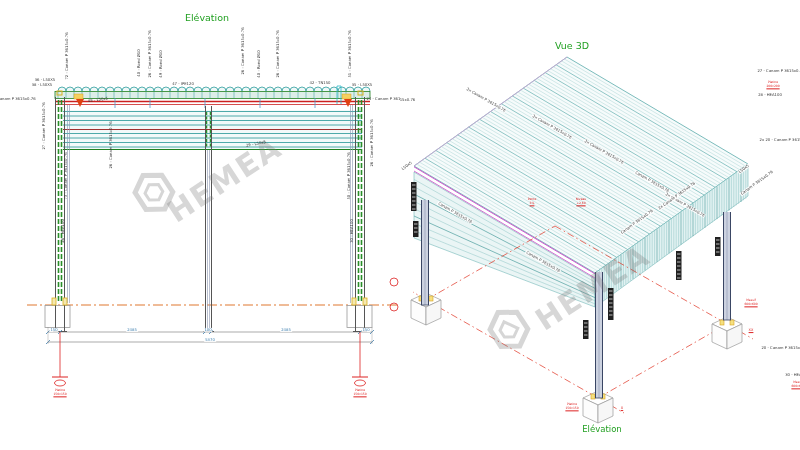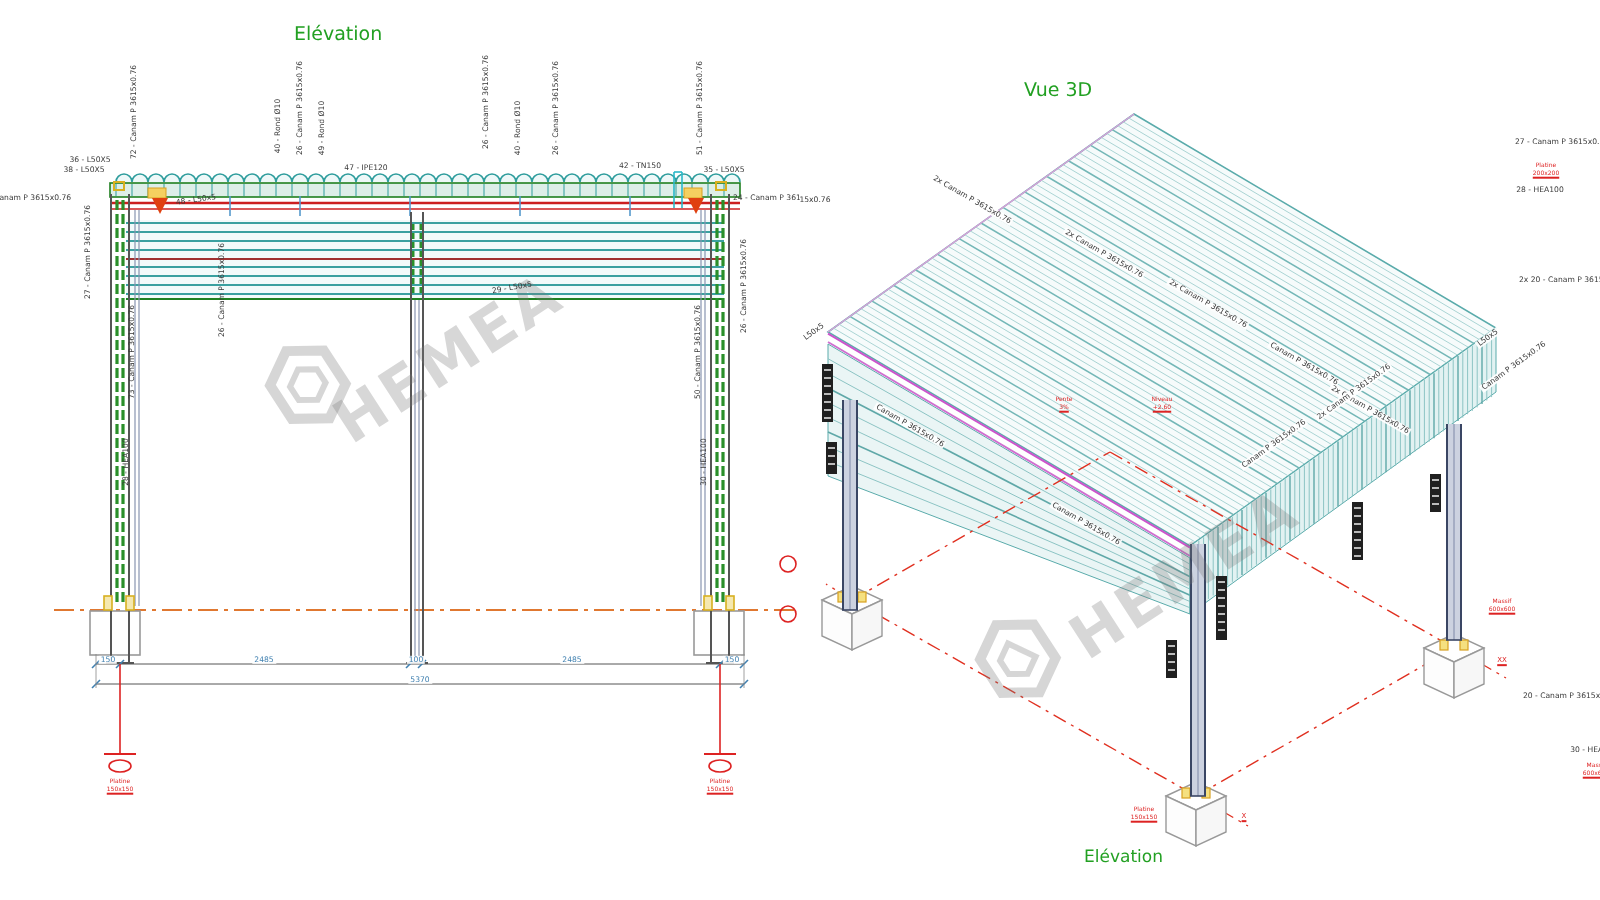--- a/index.html
+++ b/index.html
@@ -7,21 +7,21 @@
           font-family:"DejaVu Sans",sans-serif}
   .view{position:absolute;top:0;width:400px;height:450px;overflow:hidden}
   .view-elevation{left:0}
   .view-3d{left:400px}
   svg.draw{position:absolute;left:0;top:0;z-index:3}
   .wm-logo{position:absolute;z-index:4;opacity:.30;pointer-events:none}
   .wm-text{position:absolute;z-index:4;font-weight:bold;font-size:30px;letter-spacing:2px;
            color:rgba(122,122,122,.30);white-space:nowrap;pointer-events:none}
   .lbl{position:absolute;font-size:3.8px;line-height:1.1;color:#3a3a3a;white-space:nowrap;z-index:5}
   .lbl.bg{background:rgba(255,255,255,.92);padding:0 1px}
-  .title{position:absolute;color:#22a022;z-index:6;white-space:nowrap}
+  .title{position:absolute;color:#22a022;text-align:center;z-index:6;white-space:nowrap}
 </style>
 </head>
 <body>
 
 <div class="canvas">
 
   <div class="view view-elevation">
     <svg class="draw" id="elev-svg" width="400" height="450" viewBox="0 0 400 450">
         <path d="M58,91 a4,4 0 0 1 8,0 M66,91 a4,4 0 0 1 8,0 M74,91 a4,4 0 0 1 8,0 M82,91 a4,4 0 0 1 8,0 M90,91 a4,4 0 0 1 8,0 M98,91 a4,4 0 0 1 8,0 M106,91 a4,4 0 0 1 8,0 M114,91 a4,4 0 0 1 8,0 M122,91 a4,4 0 0 1 8,0 M130,91 a4,4 0 0 1 8,0 M138,91 a4,4 0 0 1 8,0 M146,91 a4,4 0 0 1 8,0 M154,91 a4,4 0 0 1 8,0 M162,91 a4,4 0 0 1 8,0 M170,91 a4,4 0 0 1 8,0 M178,91 a4,4 0 0 1 8,0 M186,91 a4,4 0 0 1 8,0 M194,91 a4,4 0 0 1 8,0 M202,91 a4,4 0 0 1 8,0 M210,91 a4,4 0 0 1 8,0 M218,91 a4,4 0 0 1 8,0 M226,91 a4,4 0 0 1 8,0 M234,91 a4,4 0 0 1 8,0 M242,91 a4,4 0 0 1 8,0 M250,91 a4,4 0 0 1 8,0 M258,91 a4,4 0 0 1 8,0 M266,91 a4,4 0 0 1 8,0 M274,91 a4,4 0 0 1 8,0 M282,91 a4,4 0 0 1 8,0 M290,91 a4,4 0 0 1 8,0 M298,91 a4,4 0 0 1 8,0 M306,91 a4,4 0 0 1 8,0 M314,91 a4,4 0 0 1 8,0 M322,91 a4,4 0 0 1 8,0 M330,91 a4,4 0 0 1 8,0 M338,91 a4,4 0 0 1 8,0 M346,91 a4,4 0 0 1 8,0 M354,91 a4,4 0 0 1 8,0 M362,91 a4,4 0 0 1 8,0 " fill="#eef8f8" stroke="#2f9d9d" stroke-width="0.8"></path>
         <rect x="55" y="91.5" width="315" height="7" fill="#ddeee8" stroke="#1f7f1f" stroke-width="0.8"></rect>

